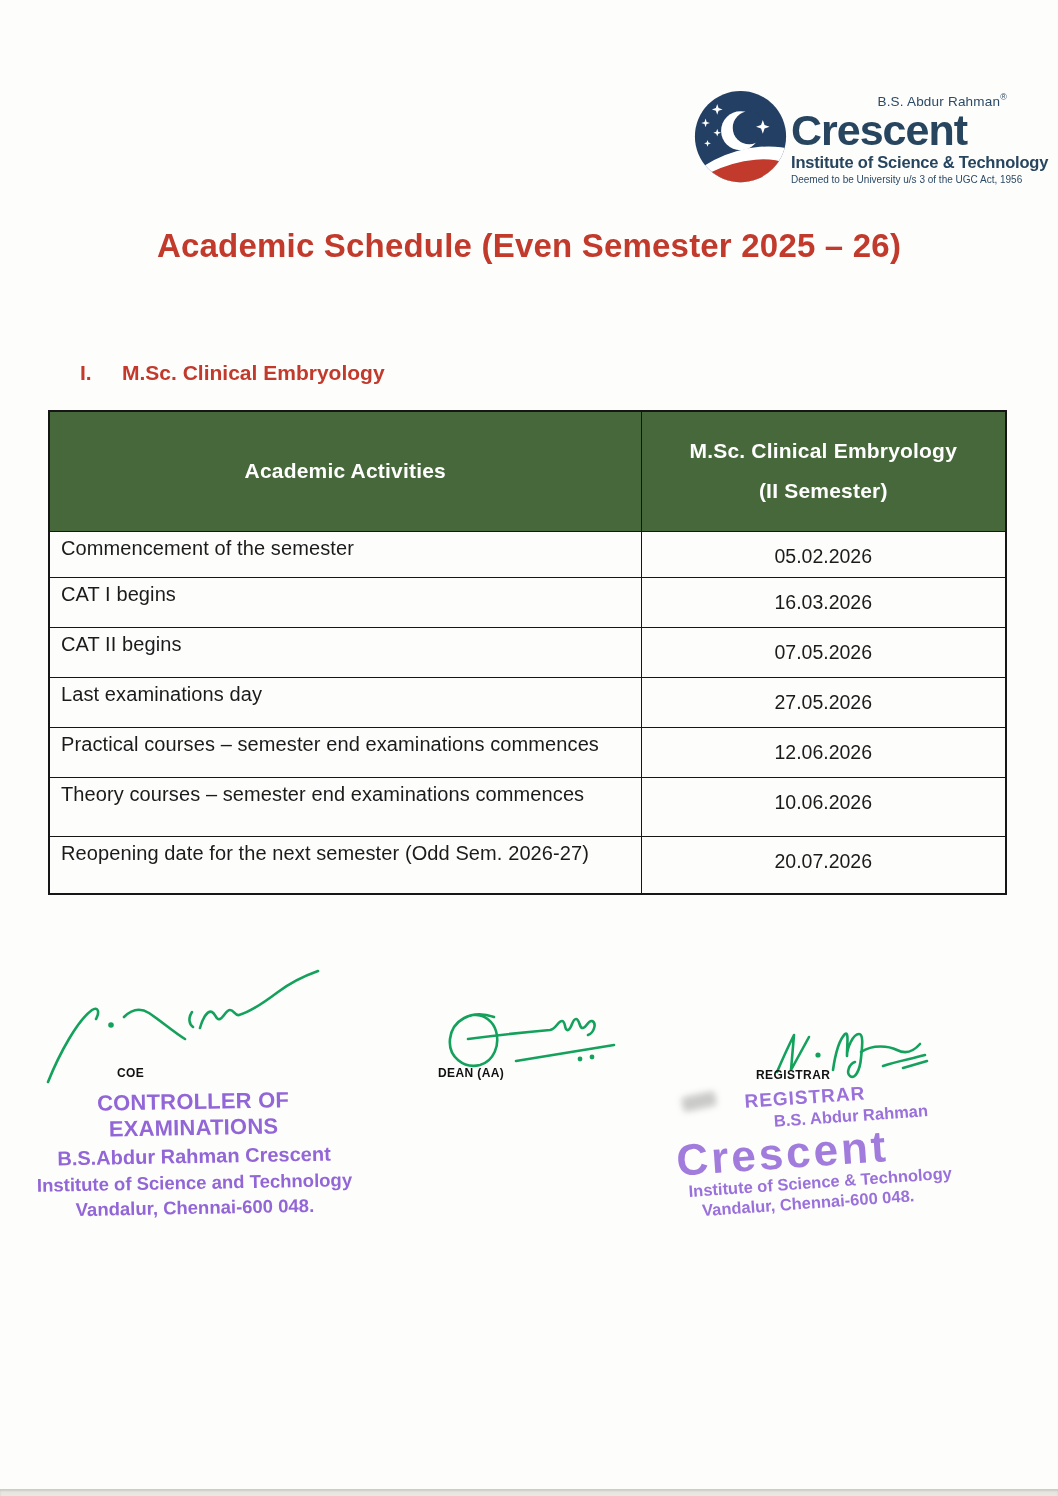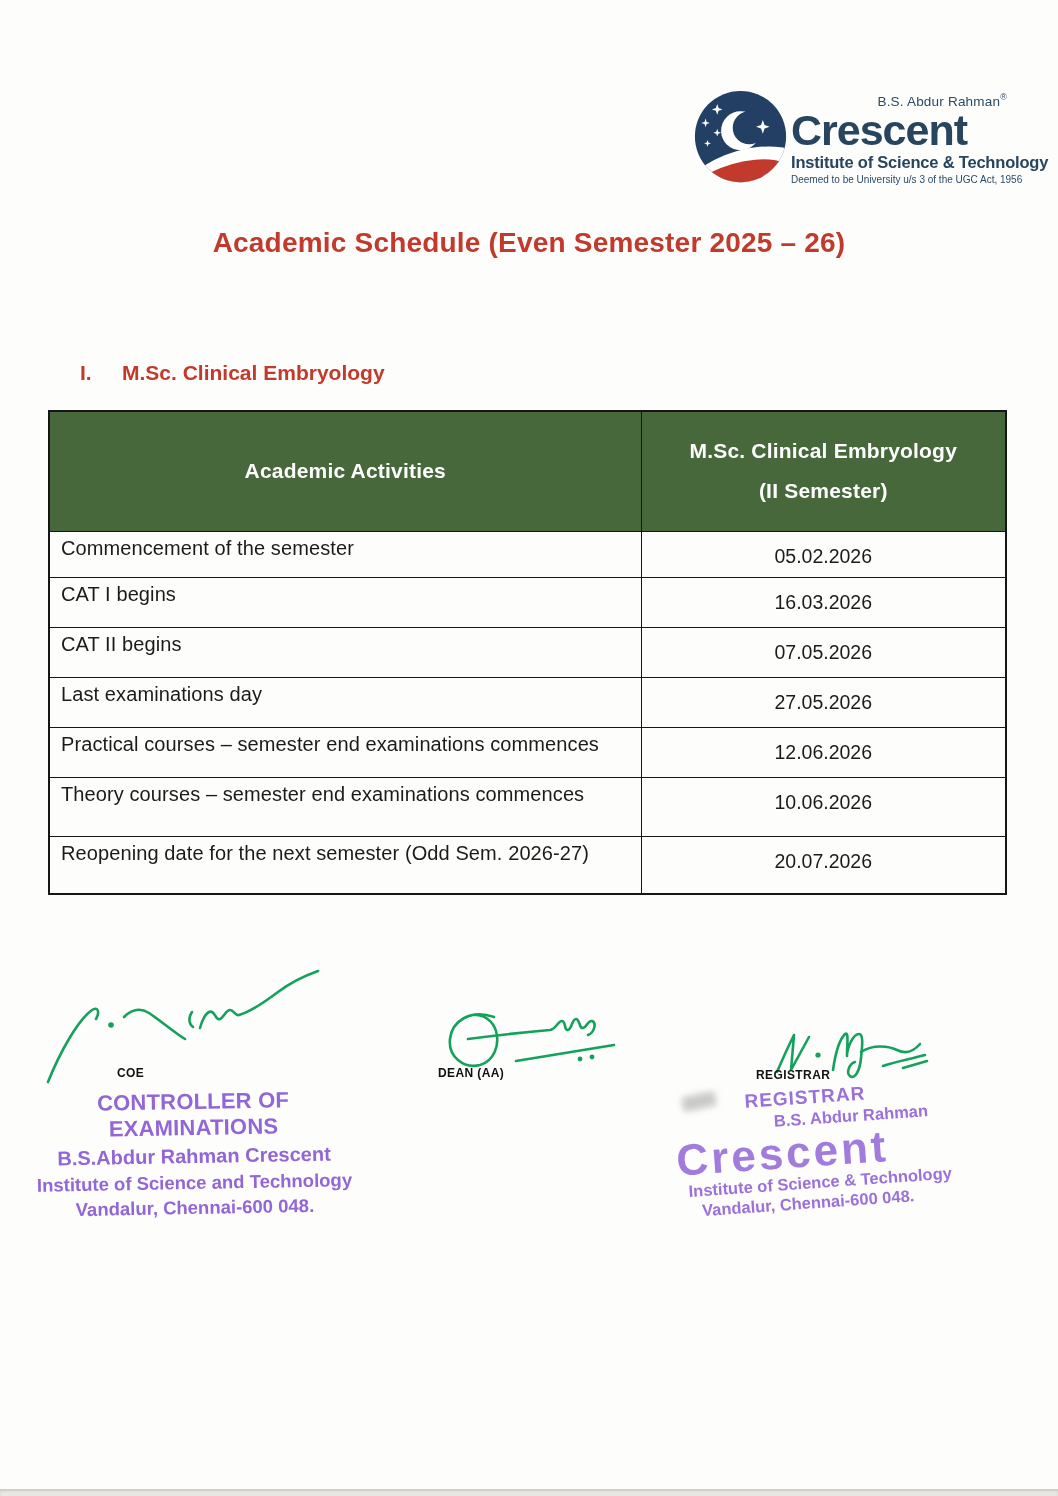--- a/index.html
+++ b/index.html
@@ -16,21 +16,21 @@
   .logo-mark { width:97px; height:97px; flex:0 0 auto; }
   .logo-text { width:216px; margin-left:2px; margin-top:2px; }
   .brand-prefix { text-align:right; font-size:13.5px; color:#2c4a66; letter-spacing:.2px; }
   .brand-prefix sup { font-size:9px; }
   .brand { font-size:43px; font-weight:700; color:#27455f; letter-spacing:-1px; line-height:1.0; margin-top:0px; }
   .brand-sub { font-size:16.5px; font-weight:700; color:#27455f; letter-spacing:-.2px; margin-top:1px; white-space:nowrap; }
   .brand-tagline { font-size:10px; color:#2c4a66; text-align:right; margin-top:2px; white-space:nowrap; }
 
   
   .doc-title { position:absolute; left:0; top:227px; width:100%; text-align:center;
-    font-size:28px; font-weight:700; color:#c13a2b; letter-spacing:.2px; }
+    font-size:33px; font-weight:700; color:#c13a2b; letter-spacing:.2px; }
   .doc-subtitle { position:absolute; left:0; top:288px; width:100%; text-align:center;
     font-size:21px; font-weight:700; color:#1c3a5c; letter-spacing:.3px; }
   .section-heading { position:absolute; left:80px; top:361px; font-size:21px; font-weight:700; color:#c13a2b; }
   .section-heading .sec-num { display:inline-block; width:42px; }
 
   
   .sched-table { position:absolute; left:48px; top:410px; width:957px;
     border-collapse:collapse; table-layout:fixed; }
   .sched-table th, .sched-table td { border:1.6px solid #161616; }
   .sched-table { border:2.6px solid #161616; }

